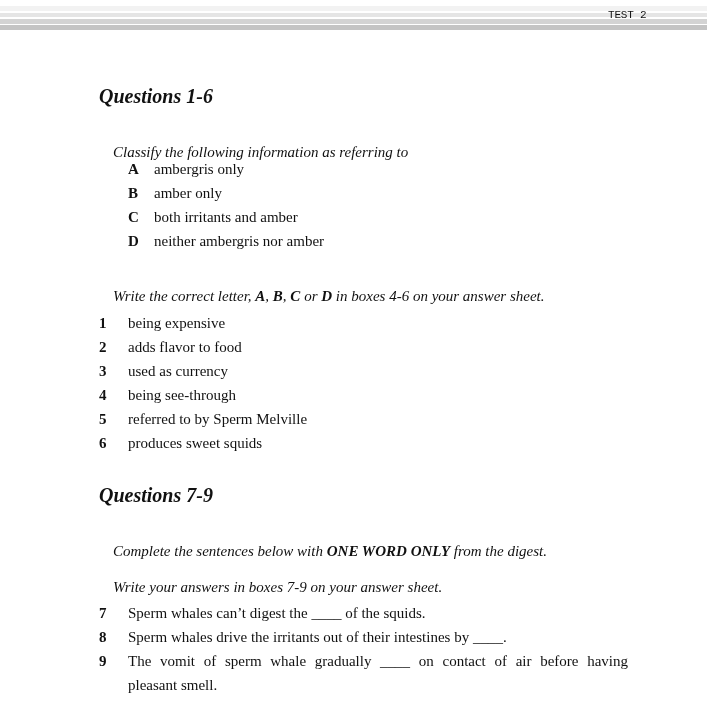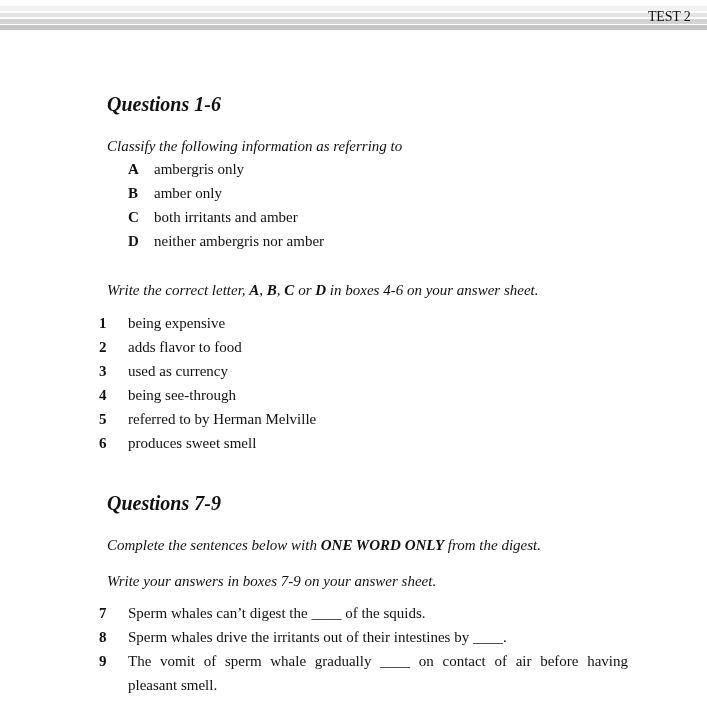--- a/index.html
+++ b/index.html
@@ -2,24 +2,24 @@
 <html><head>
   <meta charset="utf-8">
   <style>
     html, body { margin: 0; padding: 0; background: #ffffff; }
     body { width: 707px; height: 710px; position: relative; overflow: hidden; font-family: "Liberation Serif", serif; color: #111; }
     .stripe { position: absolute; left: 0; width: 707px; }
     .s1 { top: 6px; height: 5px; background: #f2f2f2; }
     .s2 { top: 13px; height: 4px; background: #e5e5e5; }
     .s3 { top: 19px; height: 5px; background: #d3d3d3; }
     .s4 { top: 25px; height: 5px; background: #c4c4c4; }
-    .test-label { position: absolute; top: 9px; left: 648px; font-family: Liberation Serif, serif; font-size: 14px; color: #111; letter-spacing: -0.2px; }
+    .test-label { position: absolute; top: 9px; left: 608px; font-family: Liberation Mono, monospace; font-size: 11px; color: #111; letter-spacing: -0.2px; }
     .content { position: absolute; left: 99px; top: 0; width: 540px; }
-    h2 { position: absolute; left: 0; margin: 8px; font-size: 20px; font-weight: bold; font-style: italic; white-space: nowrap; }
-    .instr { position: absolute; left: 0; margin: 8px; font-size: 15px; font-style: italic; white-space: nowrap; }
+    h2 { position: absolute; left: 0; margin: 0; font-size: 20px; font-weight: bold; font-style: italic; white-space: nowrap; }
+    .instr { position: absolute; left: 0; margin: 14px; font-size: 15px; font-style: italic; white-space: nowrap; }
     .instr b { font-style: italic; font-weight: bold; }
     .row { position: absolute; font-size: 15px; white-space: nowrap; }
     .row .key { position: absolute; left: 0; font-weight: bold; }
     .opt .text { position: absolute; left: 26px; }
     .q .text { position: absolute; left: 29px; }
     .q9 .text { width: 500px; white-space: normal; text-align: justify; text-align-last: justify; }
     .q9 .text2 { position: absolute; left: 29px; top: 24px; }
   </style>
 </head>
 <body>
@@ -65,25 +65,25 @@
   <div class="row q" style="top:363px; left:0">
     <span class="key">3</span>
     <span class="text">used as currency</span>
   </div>
   <div class="row q" style="top:387px; left:0">
     <span class="key">4</span>
     <span class="text">being see-through</span>
   </div>
   <div class="row q" style="top:411px; left:0">
     <span class="key">5</span>
-    <span class="text">referred to by Herman Melville</span>
+    <span class="text">referred to by Sperm Melville</span>
   </div>
   <div class="row q" style="top:435px; left:0">
     <span class="key">6</span>
-    <span class="text">produces sweet smell</span>
+    <span class="text">produces sweet squids</span>
   </div>
 
   <h2 style="top:484px">Questions 7-9</h2>
   <p class="instr" style="top:529px"><span>Complete the sentences below with </span><b>ONE WORD ONLY</b><span> from the digest.</span></p>
   <p class="instr" style="top:565px">Write your answers in boxes 7-9 on your answer sheet.</p>
 
   <div class="row q" style="top:605px; left:0">
     <span class="key">7</span>
     <span class="text">Sperm whales can’t digest the ____ of the squids.</span>
   </div>

